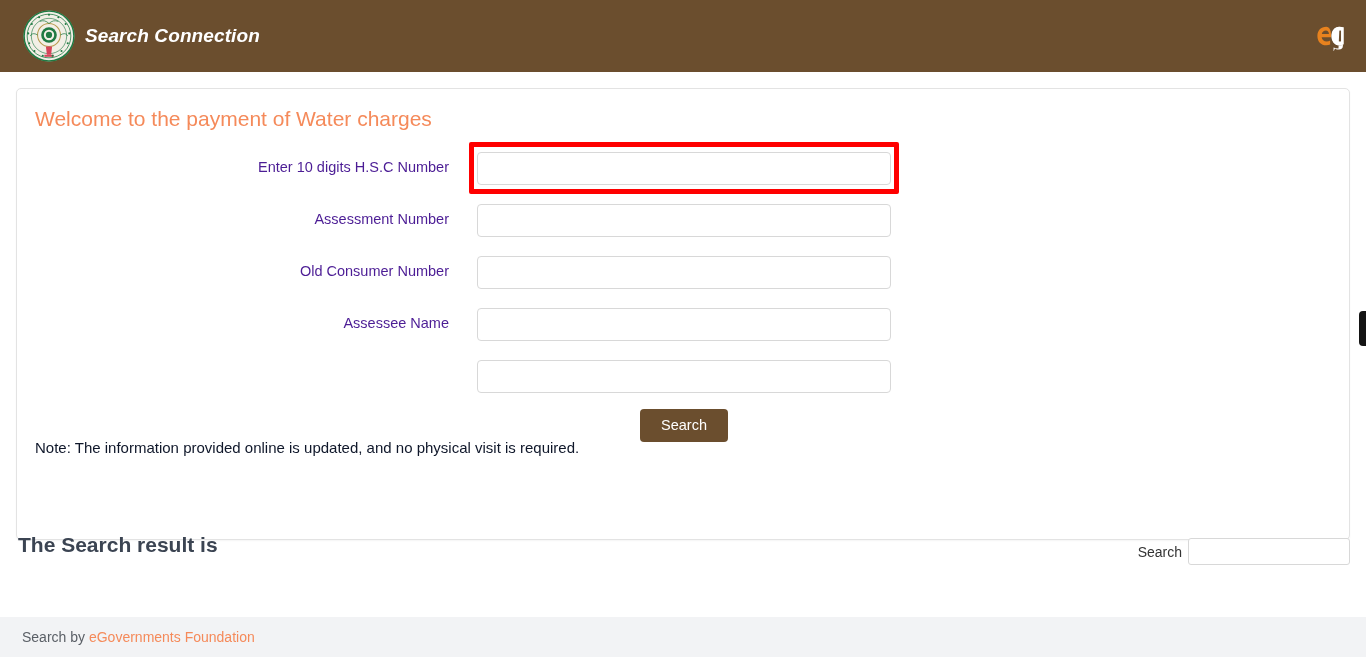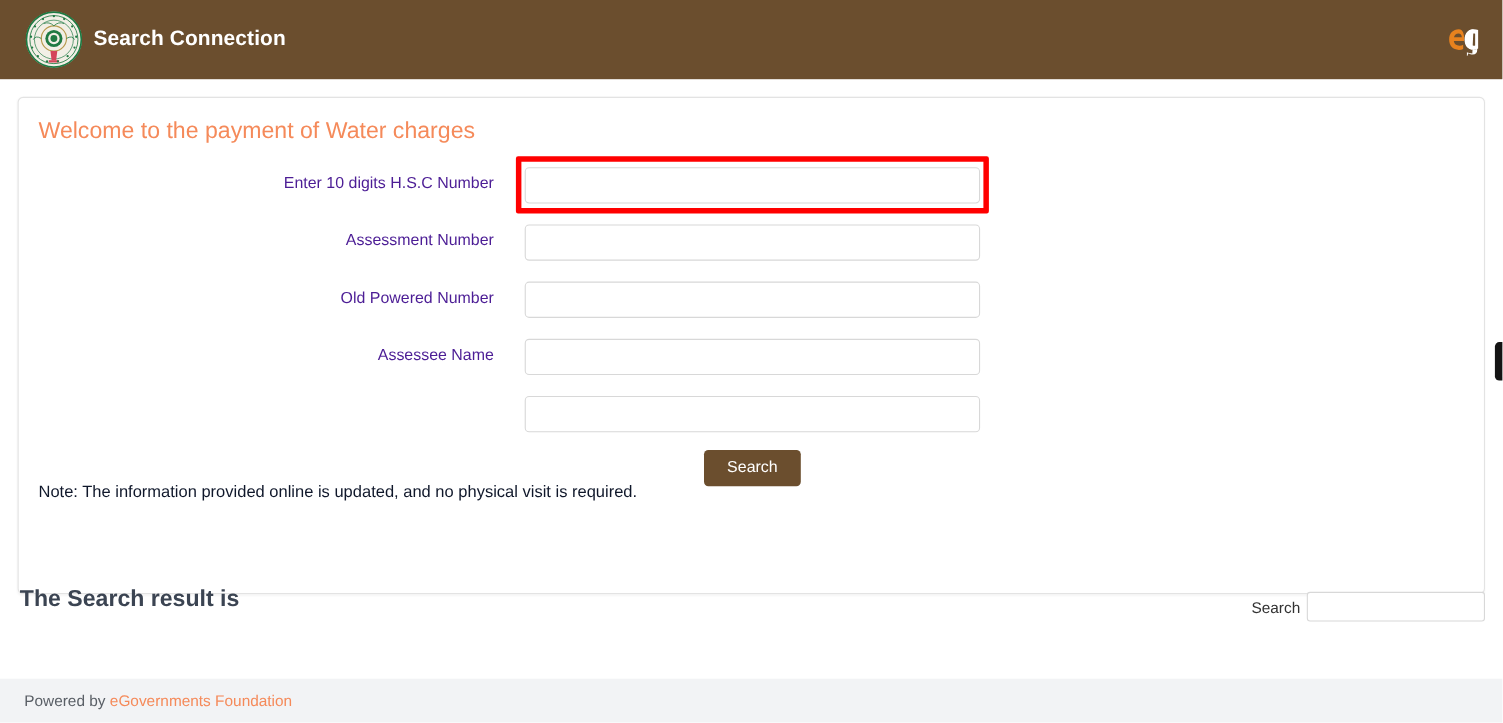--- a/index.html
+++ b/index.html
@@ -38,20 +38,21 @@
     flex: 0 0 auto;
     display: block;
   }
   .app-title {
     margin-left: 10px;
     color: #ffffff;
     font-size: 19px;
     font-weight: bold;
     letter-spacing: .1px;
     white-space: nowrap;
+    font-style: italic;
   }
   .egov-mark {
     position: absolute;
     right: 18px;
     top: 50%;
     transform: translateY(-50%);
     width: 34px;
     height: 30px;
     display: block;
   }
@@ -290,21 +291,21 @@
         <input class="field-input" type="text" value="" style="">
         <div class="highlight-ring"></div>
       </div>
 
       <div class="form-row">
         <label class="field-label">Assessment Number</label>
         <input class="field-input" type="text" value="" style="">
       </div>
 
       <div class="form-row">
-        <label class="field-label">Old Powered Number</label>
+        <label class="field-label">Old Consumer Number</label>
         <input class="field-input" type="text" value="" style="">
       </div>
 
       <div class="form-row">
         <label class="field-label">Assessee Name</label>
         <input class="field-input" type="text" value="" style="">
       </div>
 
       <div class="form-row">
         <input class="field-input" type="text" value="" style="">
@@ -322,17 +323,17 @@
 
   <div class="table-filter">
     <span class="table-filter-label">Search</span>
     <input class="table-filter-input" type="text" value="" style="">
   </div>
 
   <div class="edge-tab"></div>
 
   <div class="app-footer">
     <div class="footer-text">
-      <span>Powered by </span><a class="footer-link">eGovernments Foundation</a>
+      <span>Search by </span><a class="footer-link">eGovernments Foundation</a>
     </div>
   </div>
 
 </div>
 
 </body></html>

